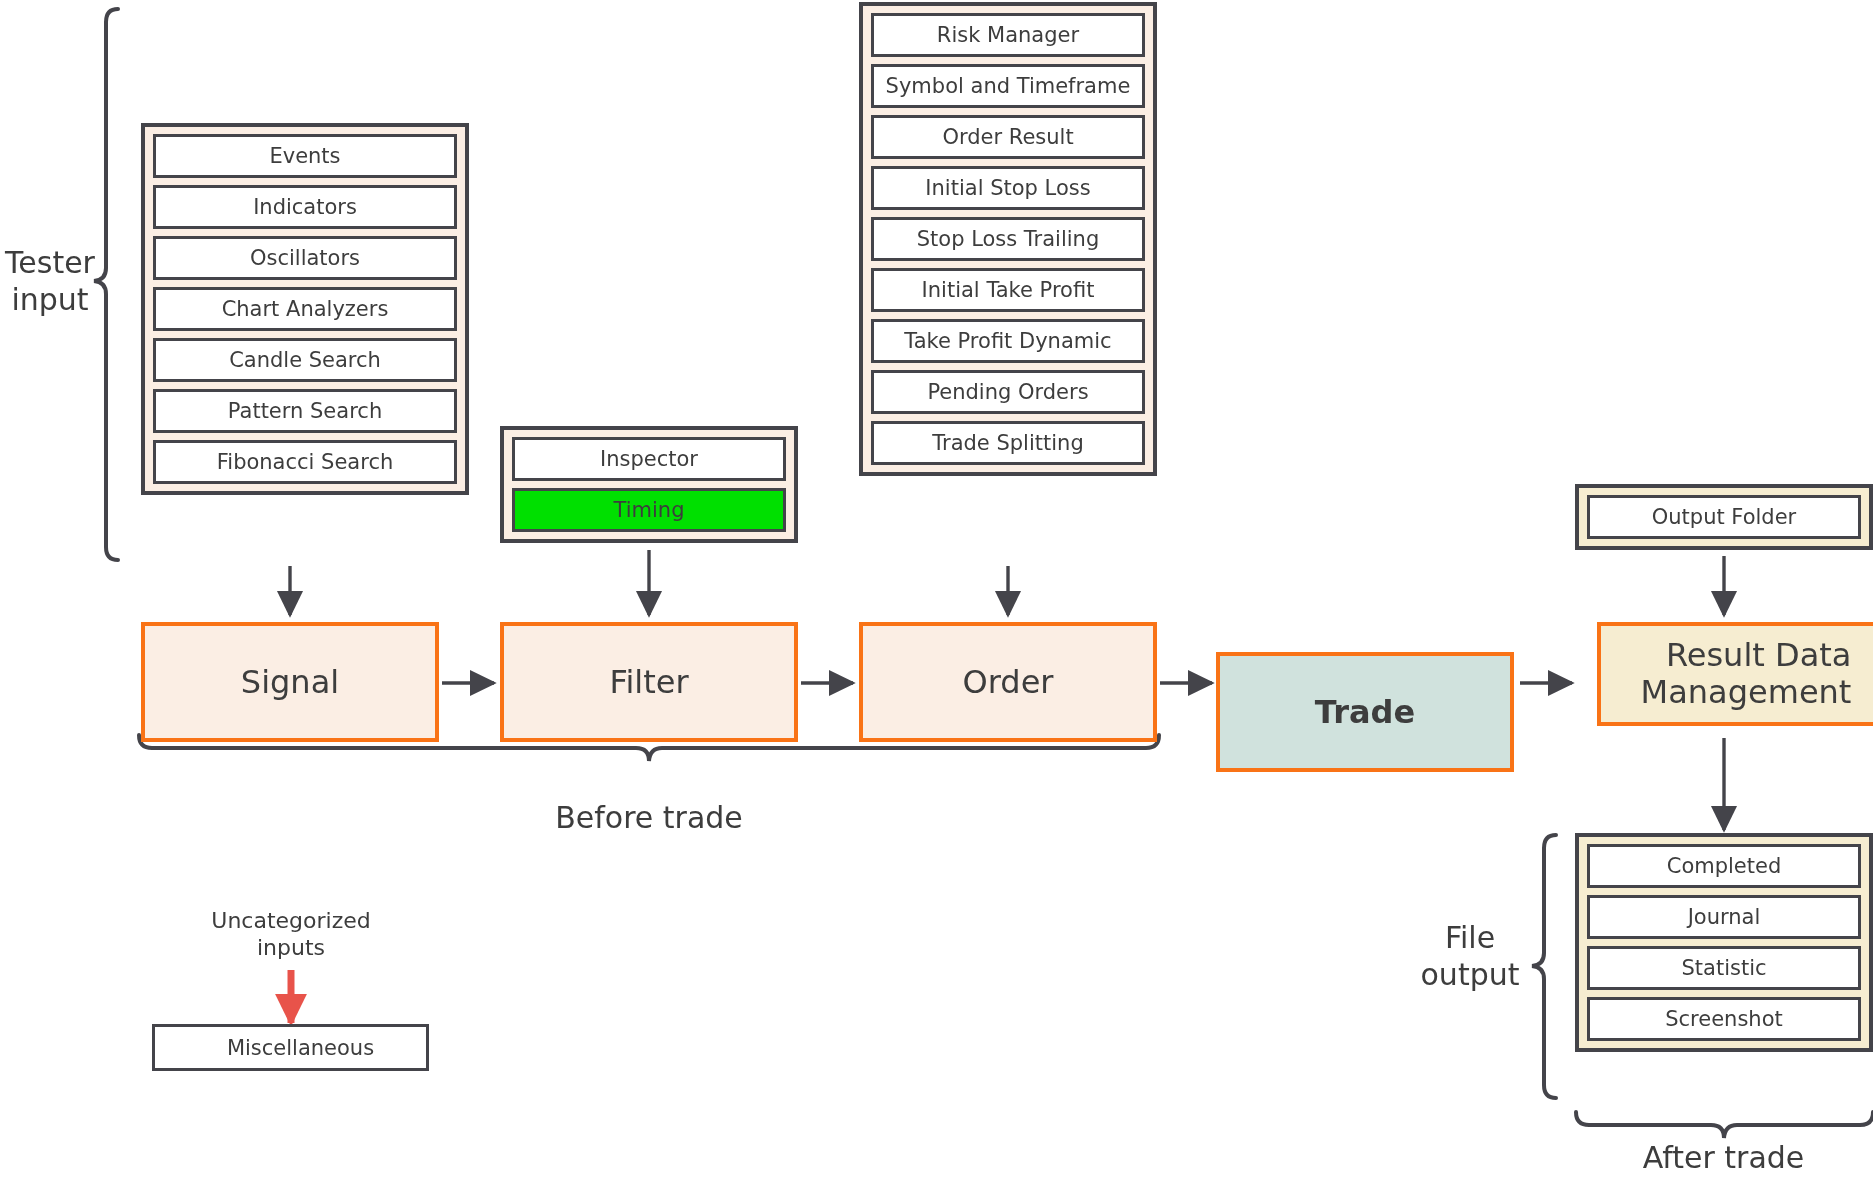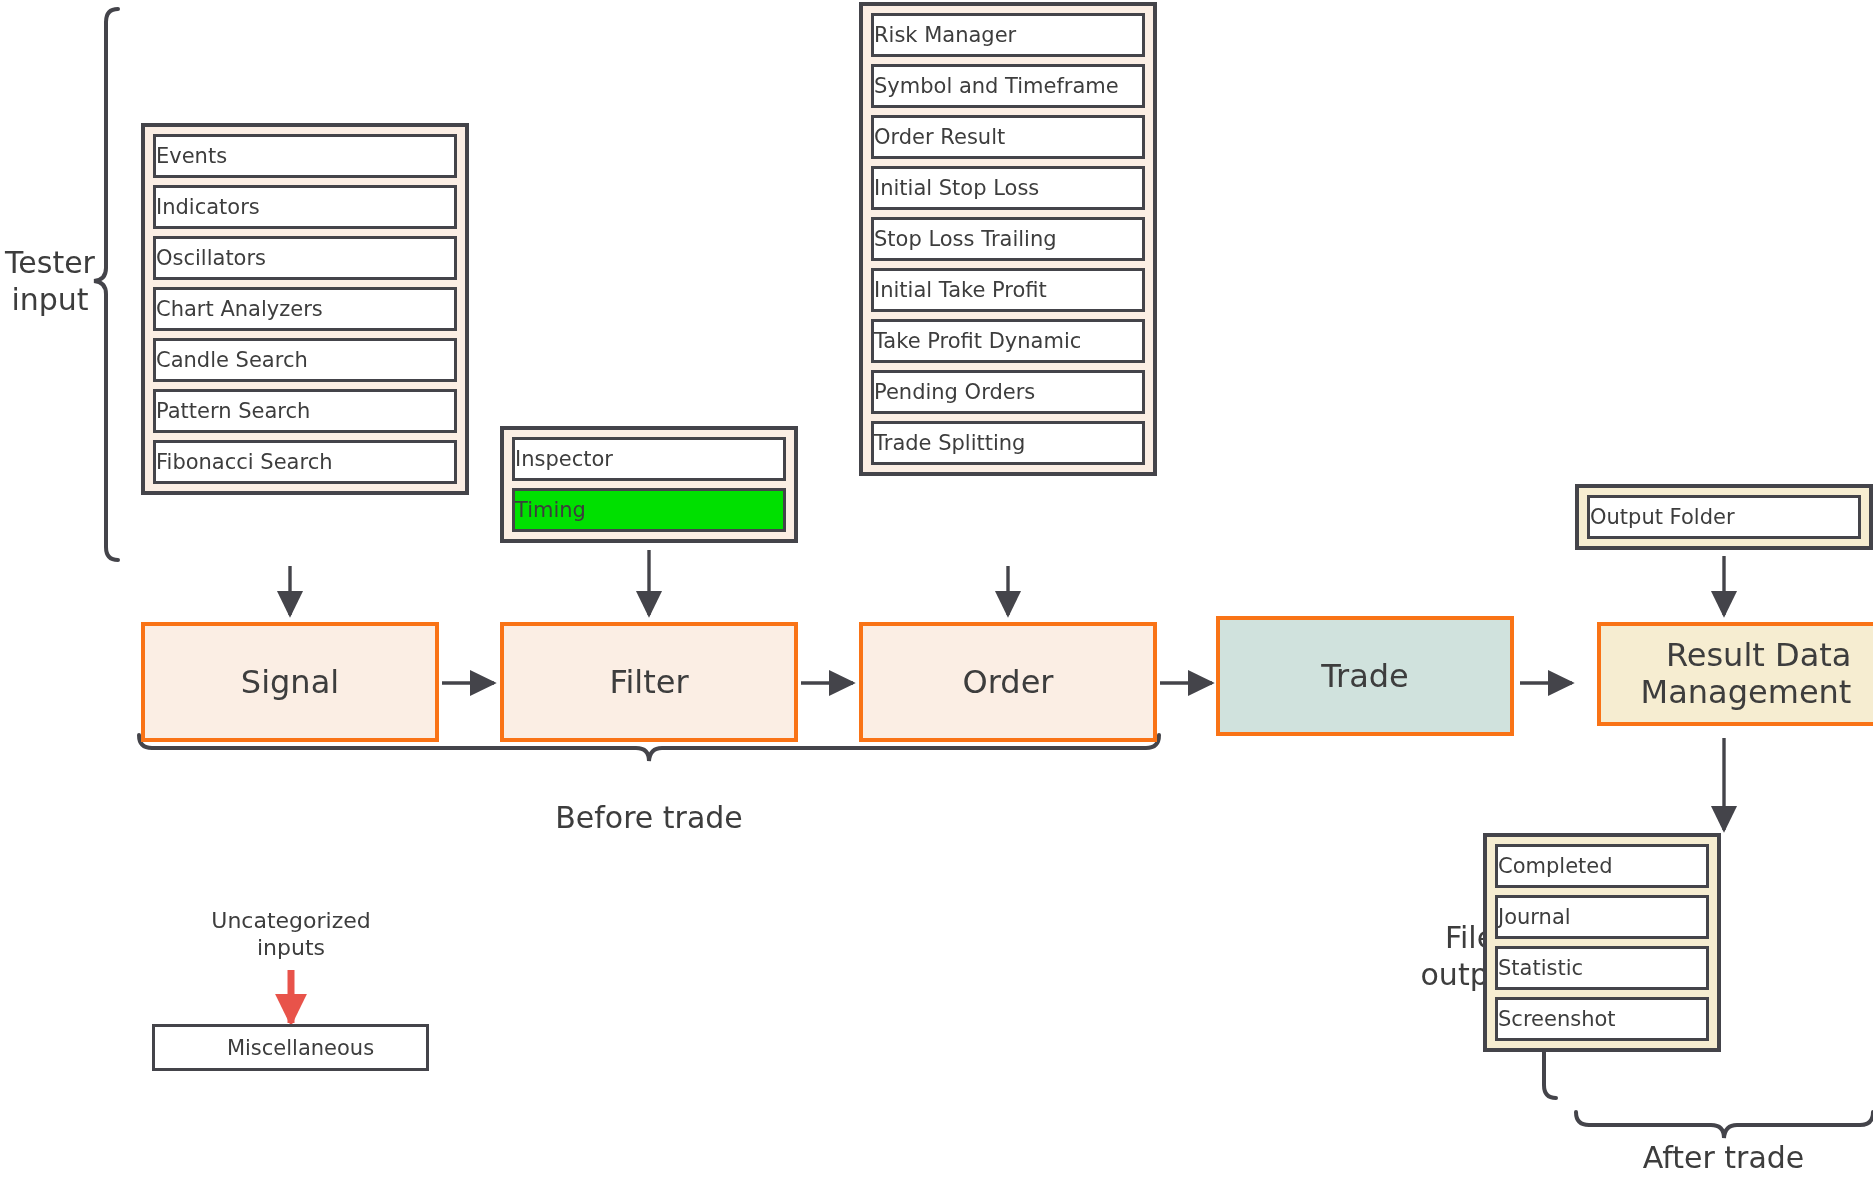--- a/index.html
+++ b/index.html
@@ -25,20 +25,21 @@
     flex-direction: column;
     gap: 7px;
   }
   .group.cream { background: #f6edd1; }
 
   .item {
     border: 3px solid #44444a;
     background: #ffffff;
     height: 44px;
     line-height: 38px;
+    text-align: center;
     font-size: 21px;
     color: #3d3d3d;
     white-space: nowrap;
     overflow: hidden;
   }
   .item.green { background: #00e000; }
 
   .stage {
     position: absolute;
     border: 4px solid #f97316;
@@ -186,42 +187,42 @@
   </div>
 
   <div class="stage" style="left:500px; top:622px; width:298px; height:120px;">
     <span>Filter</span>
   </div>
 
   <div class="stage" style="left:859px; top:622px; width:298px; height:120px;">
     <span>Order</span>
   </div>
 
-  <div class="stage teal" style="left:1216px; top:616px; width:298px; height:120px;">
+  <div class="stage teal" style="left:1216px; top:652px; width:298px; height:120px;font-weight:bold;">
     <span>Trade</span>
   </div>
 
   <div class="stage cream" style="left:1575px; top:622px; width:298px; height:104px; white-space:pre-line;margin-left:22px;">
     <span style="white-space:pre-line;">Result Data
 Management</span>
   </div>
 
   <div class="label" style="left:449px; top:800px; width:400px;">Before trade</div>
 
   <div class="label sm" style="left:141px; top:908px; width:300px;">Uncategorized
 inputs</div>
 
   <div class="plain-box" style="left:152px; top:1024px; width:277px; height:47px;">
     <span>Miscellaneous</span>
   </div>
 
   <div class="label" style="left:1400px; top:920px; width:140px;">File
 output</div>
 
-  <div class="group cream" style="left:1483px; top:833px; width:238px;">
+  <div class="group cream" style="left:1575px; top:833px; width:298px;">
     <div class="item">Completed</div>
     <div class="item">Journal</div>
     <div class="item">Statistic</div>
     <div class="item">Screenshot</div>
   </div>
 
   <div class="label" style="left:1574px; top:1140px; width:299px;">After trade</div>
 
 </div>
 

